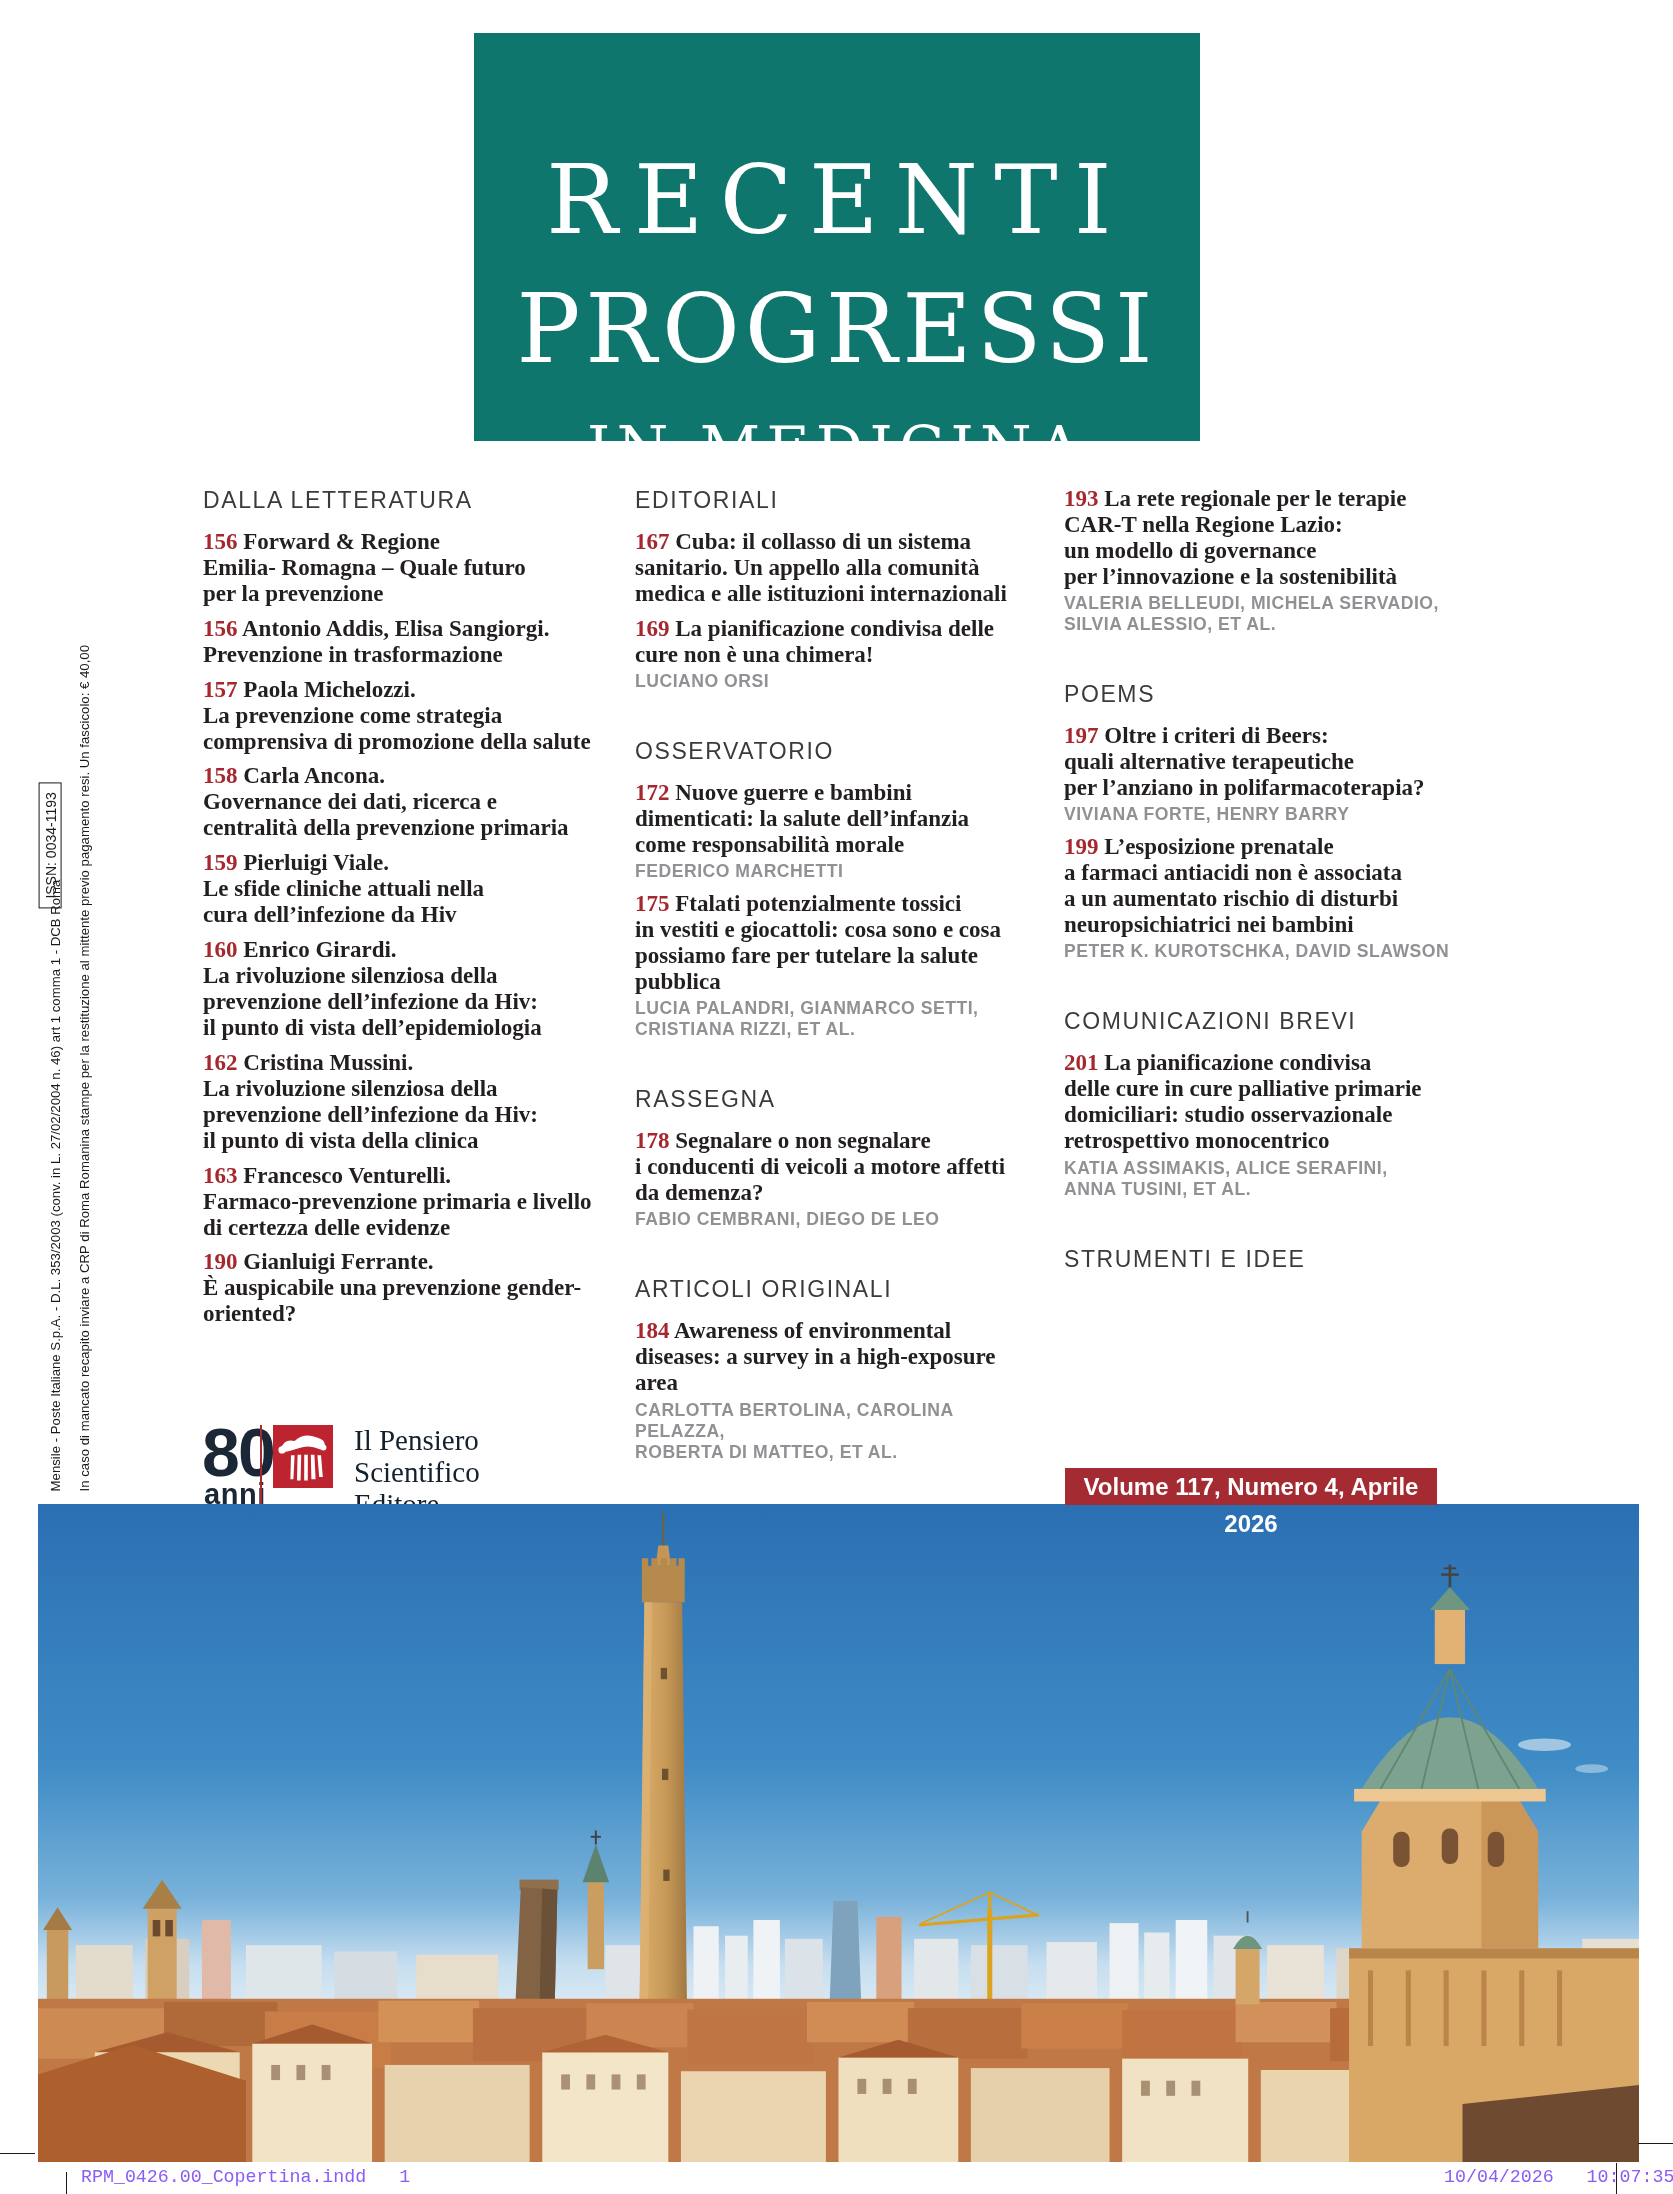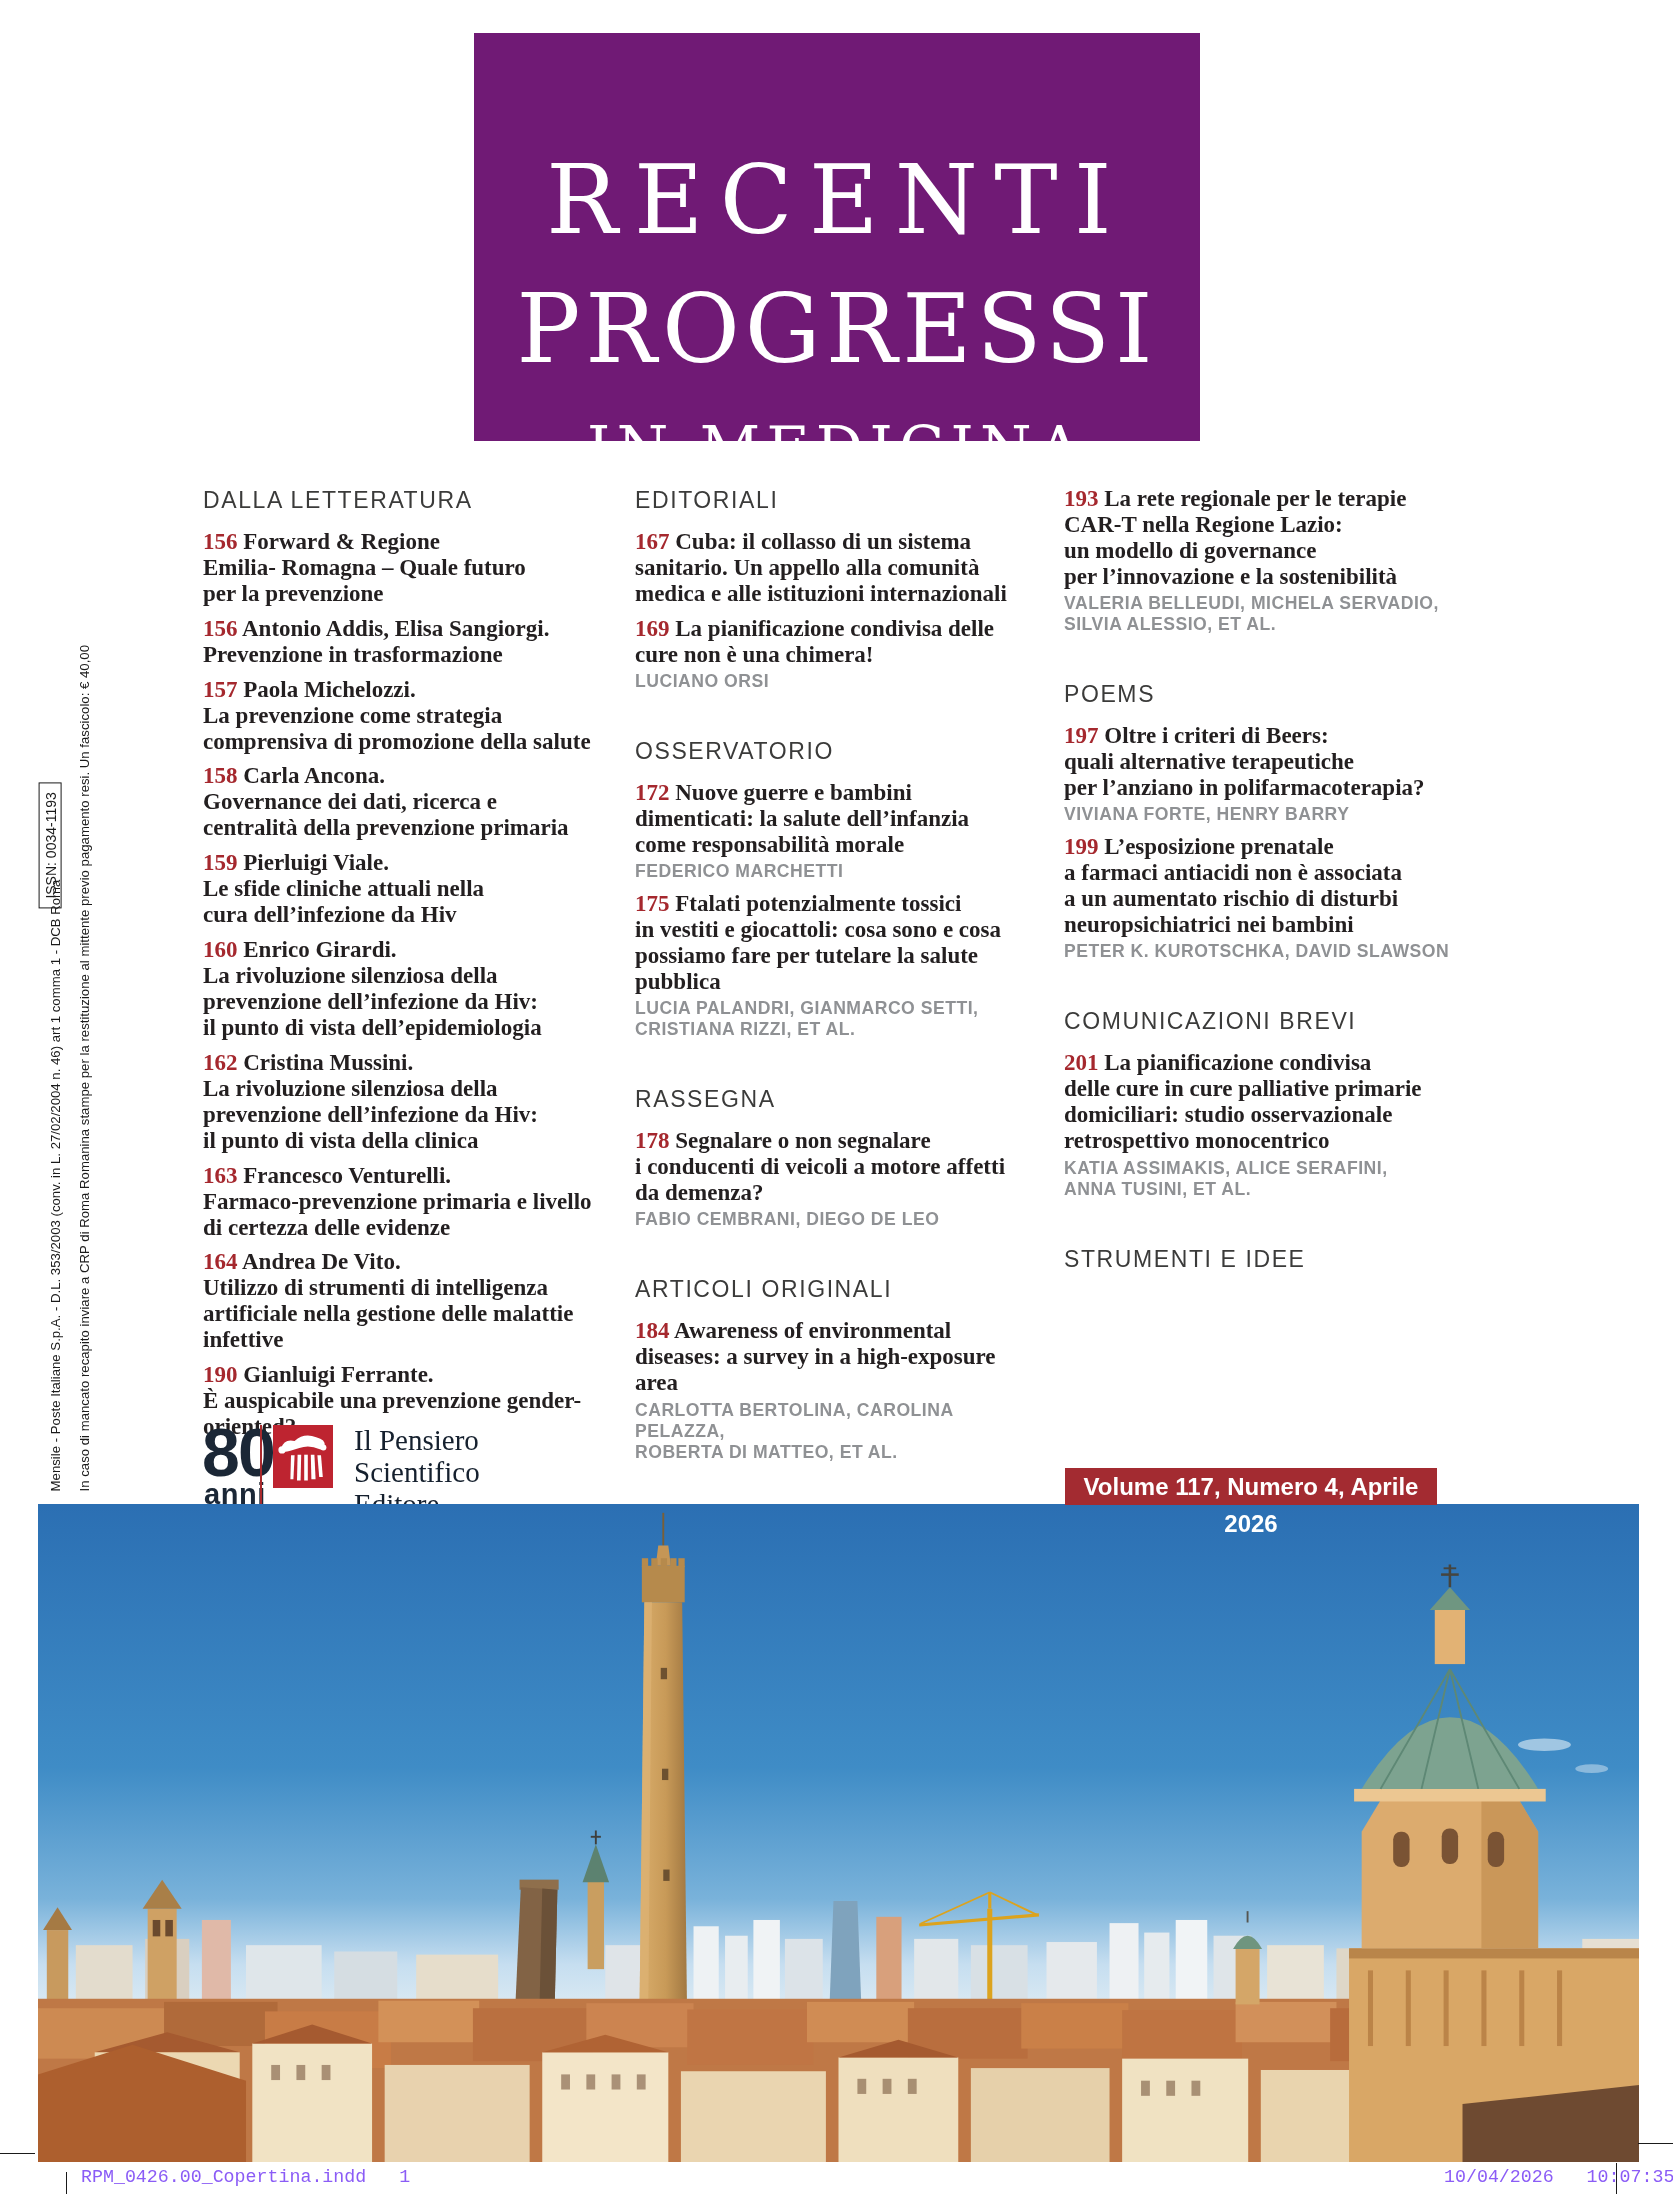--- a/index.html
+++ b/index.html
@@ -1,20 +1,20 @@
 <!DOCTYPE html>
 <html style="font-size:10px"><head>
 <meta charset="utf-8">
 <style>
   html,body{margin:0;padding:0;background:#9a9a9a;}
   .page{position:relative;width:1673px;height:2194px;background:#ffffff;overflow:hidden;
         font-family:"Liberation Serif",serif;}
 
   
-  .masthead{position:absolute;left:474px;top:33px;width:726px;height:408px;background:#701a75;}
+  .masthead{position:absolute;left:474px;top:33px;width:726px;height:408px;background:#0f766e;}
   .masthead .mline{position:absolute;left:0;right:0;text-align:center;color:#fff;
                    font-family:"DejaVu Serif",serif;line-height:1;}
   .m1{top:120px;font-size:95px;letter-spacing:16.4px;}
   .m2{top:249px;font-size:95px;letter-spacing:5px;}
   .m3{top:386px;font-size:59px;letter-spacing:6.3px;}
 
   
   .toc-col{position:absolute;top:486px;width:411px;color:#231f20;}
   #toc-col-1{left:203px;}
   #toc-col-2{left:635px;}
@@ -117,26 +117,20 @@
       <div class="block">
         <div class="entry"><span class="num">162</span> <span class="title">Cristina Mussini.
 La rivoluzione silenziosa della
 prevenzione dell’infezione da Hiv:
 il punto di vista della clinica</span></div>
       </div>
       <div class="block">
         <div class="entry"><span class="num">163</span> <span class="title">Francesco Venturelli.
 Farmaco-prevenzione primaria e livello
 di certezza delle evidenze</span></div>
-      </div>
-      <div class="block">
-        <div class="entry"><span class="num">164</span> <span class="title">Andrea De Vito.
-Utilizzo di strumenti di intelligenza
-artificiale nella gestione delle malattie
-infettive</span></div>
       </div>
       <div class="block">
         <div class="entry"><span class="num">190</span> <span class="title">Gianluigi Ferrante.
 È auspicabile una prevenzione gender-
 oriented?</span></div>
       </div>
     </div>
   <div class="toc-col" id="toc-col-2">
       <div class="sec-header">EDITORIALI</div>
       <div class="block">

